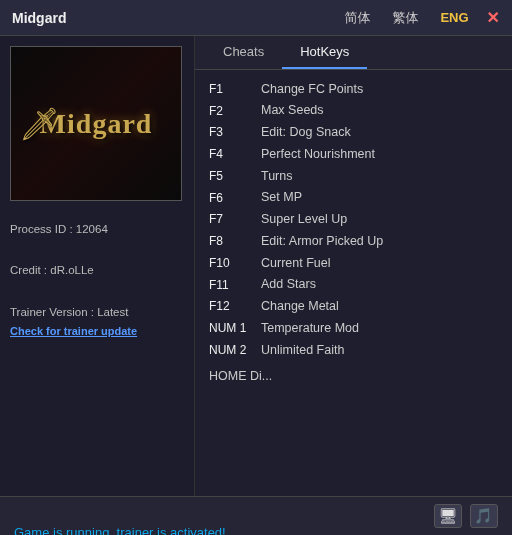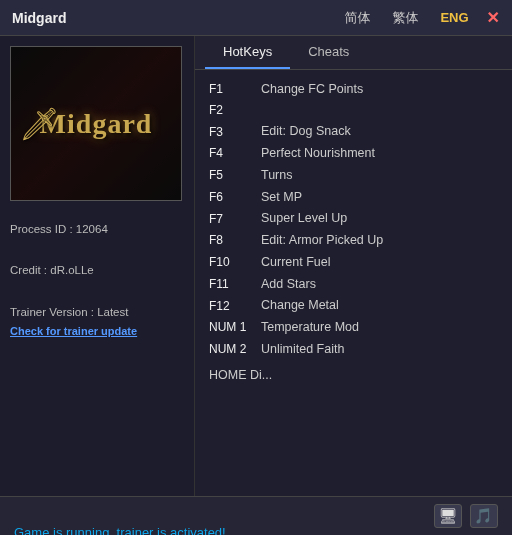--- a/index.html
+++ b/index.html
@@ -226,31 +226,32 @@
       </div>
       <br>
       <div>Trainer Version : Latest</div>
       <div class="info-link">Check for trainer update</div>
     </div>
   </div>
 
   <div class="right-panel">
 
     <div class="tabs">
+      <div class="tab">Cheats</div>
       <div class="tab active">HotKeys</div>
-      <div class="tab">Cheats</div>
     </div>
 
     <div class="hotkeys-list">
       <div class="hotkey-row">
         <span class="hotkey-key">F1</span>
         <span class="hotkey-desc">Change FC Points</span>
       </div>
       <div class="hotkey-row">
         <span class="hotkey-key">F2</span>
+        <span class="hotkey-desc">Max Seeds</span>
       </div>
       <div class="hotkey-row">
         <span class="hotkey-key">F3</span>
         <span class="hotkey-desc">Edit: Dog Snack</span>
       </div>
       <div class="hotkey-row">
         <span class="hotkey-key">F4</span>
         <span class="hotkey-desc">Perfect Nourishment</span>
       </div>
       <div class="hotkey-row">

